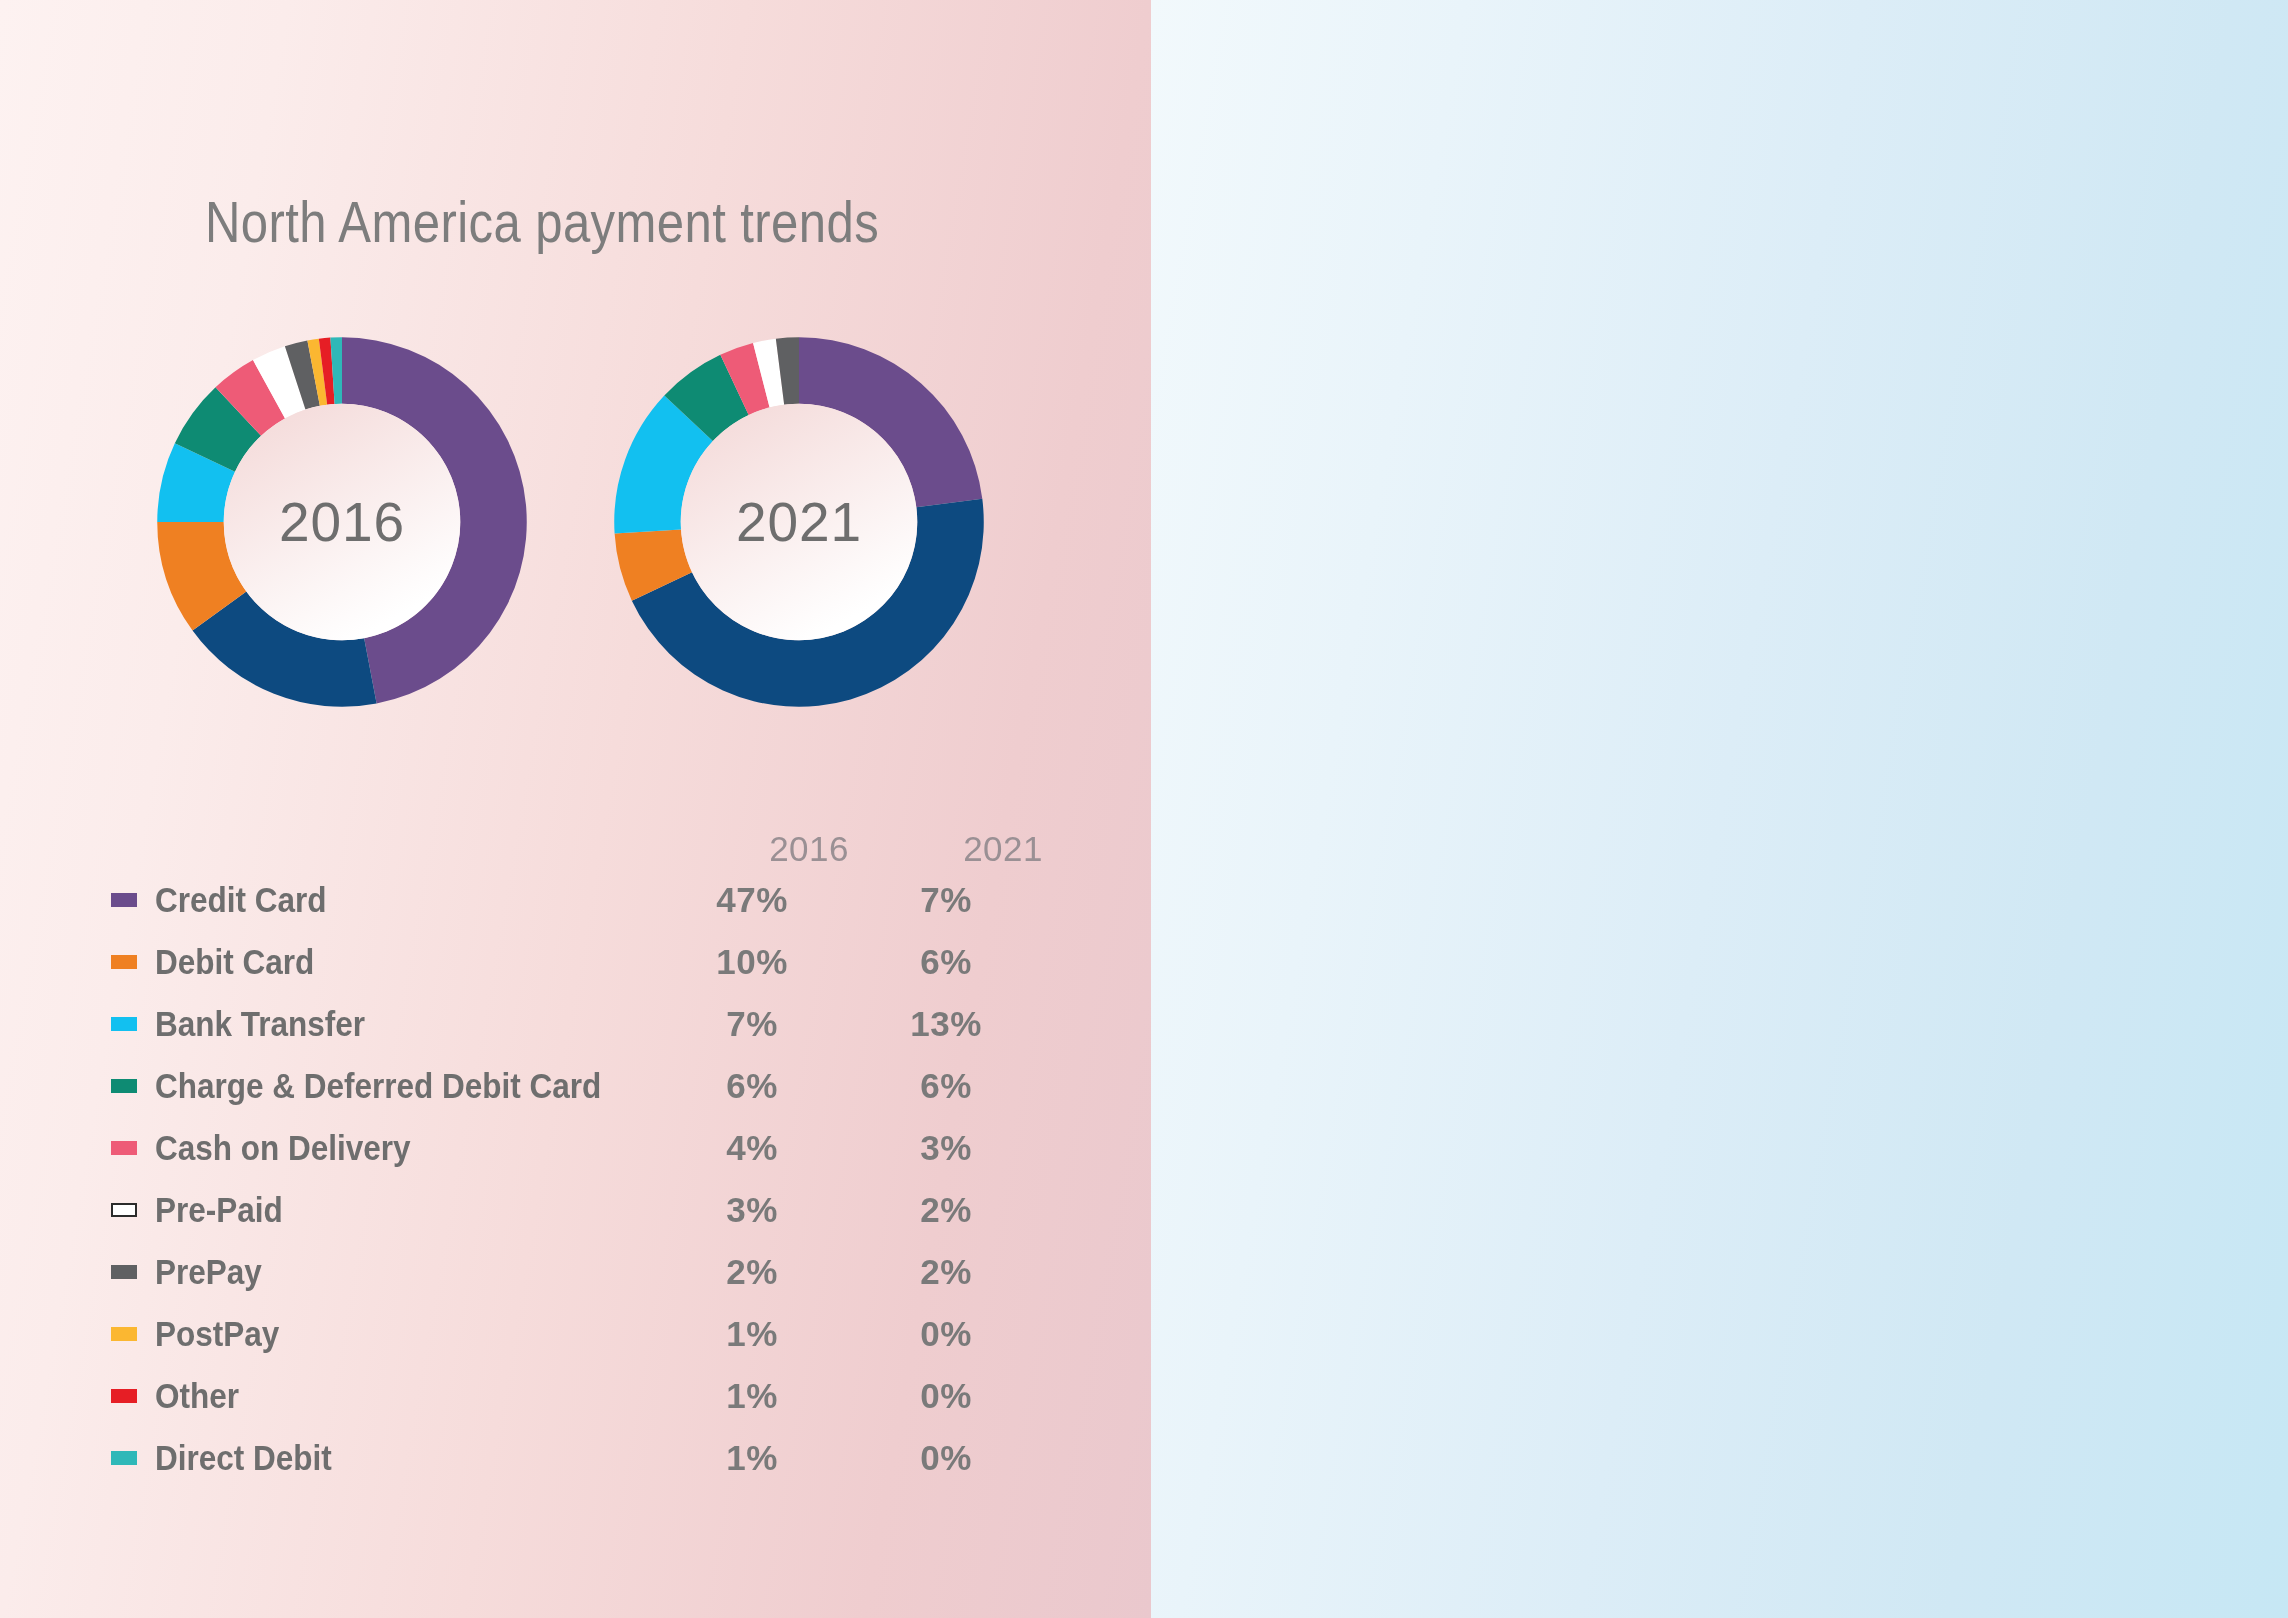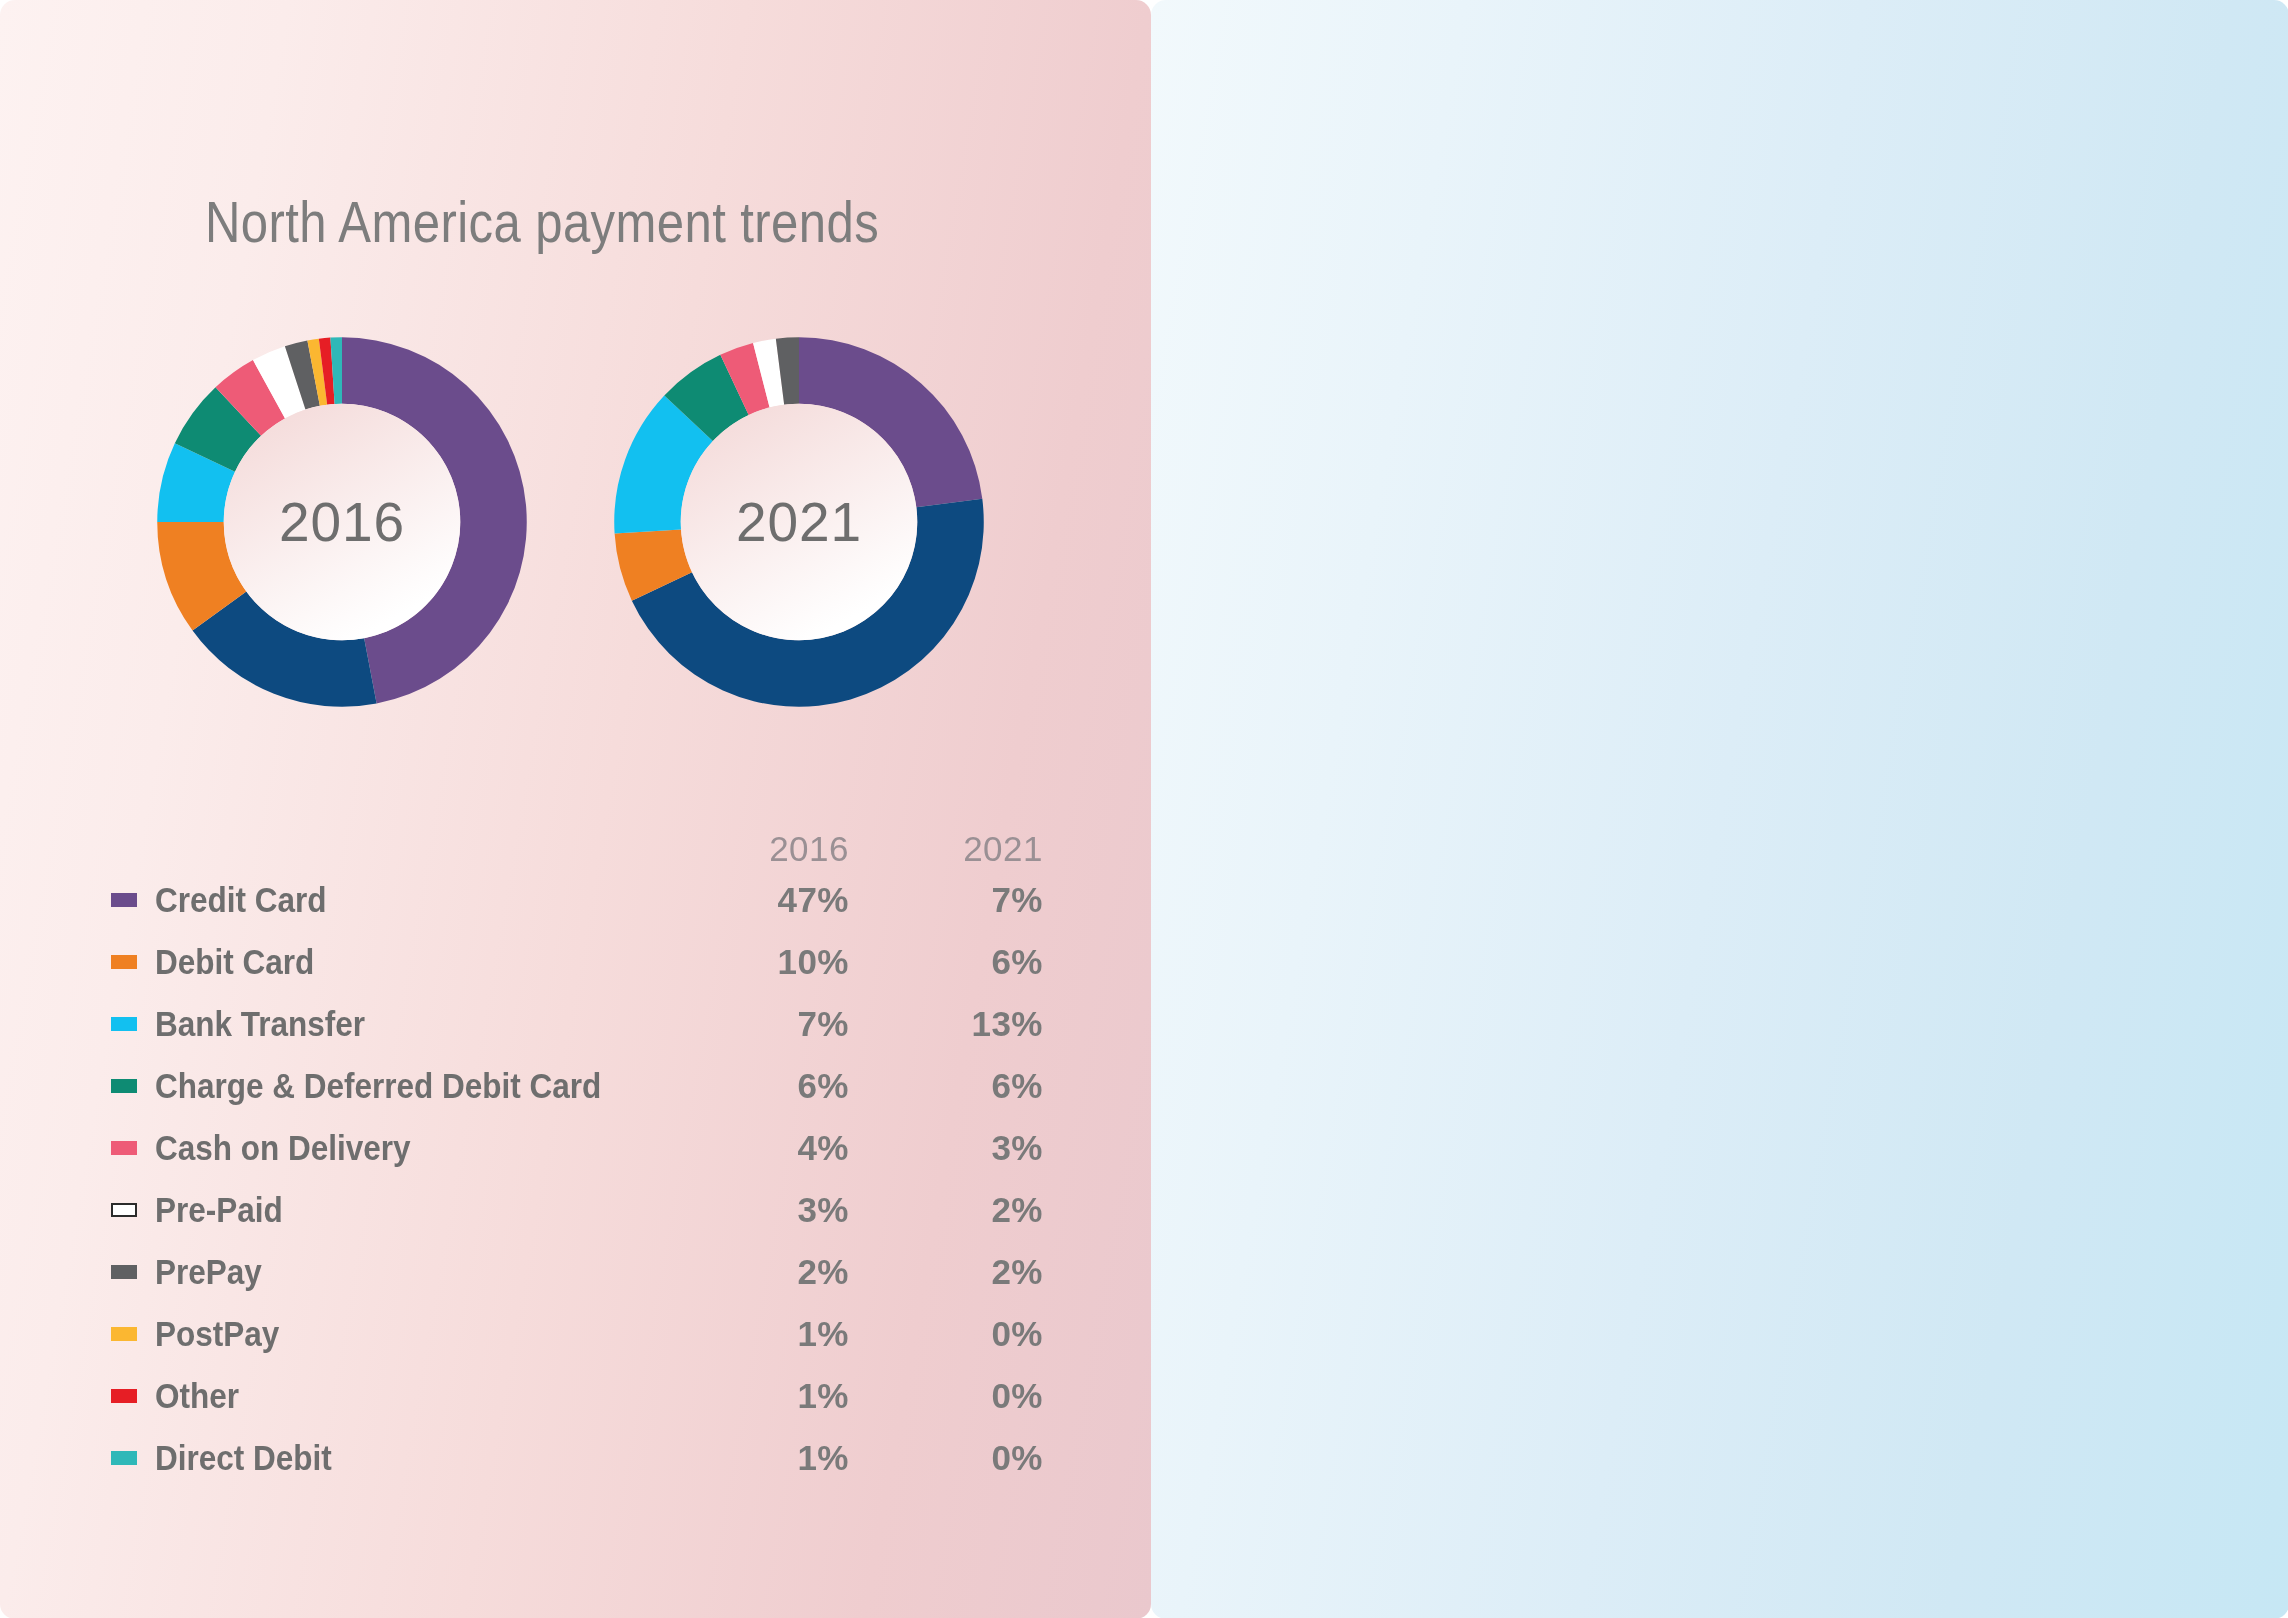--- a/index.html
+++ b/index.html
@@ -14,21 +14,20 @@
     position: relative;
     width: 2289px;
     height: 1619px;
     overflow: hidden;
     display: flex;
   }
   .panel {
     position: relative;
     height: 100%;
     box-sizing: border-box;
-    border-radius: 15px;
   }
   .panel-left {
     width: 1151px;
     background: linear-gradient(100deg, #fdf2f1 0%, #fbeceb 20%, #f6dcdb 52%, #efcdcf 80%, #eac8cd 100%);
   }
   .panel-right {
     width: 1138px;
     background: linear-gradient(100deg, #f2f9fc 0%, #e9f4fa 22%, #dcedf7 50%, #d0e8f4 76%, #c6e7f4 100%);
   }
 
@@ -101,21 +100,21 @@
     flex: 1 1 auto;
     font-size: 35px;
     color: #6e6e6e;
     font-family: "Liberation Sans Narrow", "Liberation Sans", sans-serif;
     transform: scaleX(0.9);
     transform-origin: left center;
     white-space: nowrap;
   }
   .col-val {
     flex: 0 0 194px;
-    text-align: right;
+    text-align: center;
     font-size: 35px;
     color: #7a7a7a;
     font-family: "Liberation Sans Narrow", "Liberation Sans", sans-serif;
     letter-spacing: 0.5px;
   }
   .col-head {
     flex: 0 0 194px;
     text-align: right;
     font-size: 35px;
     color: #9a9094;

